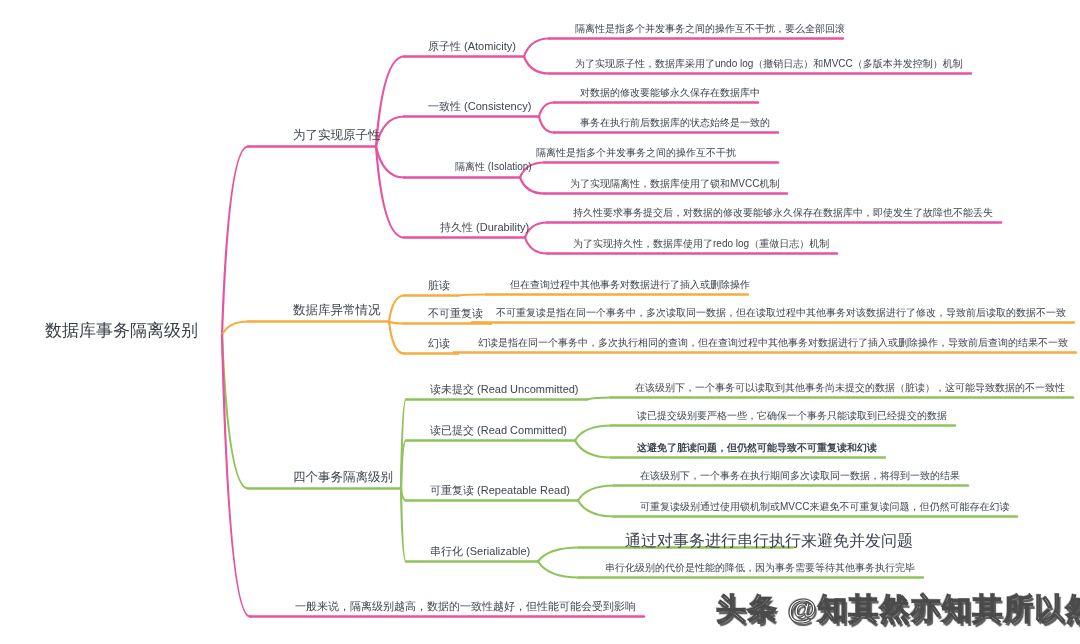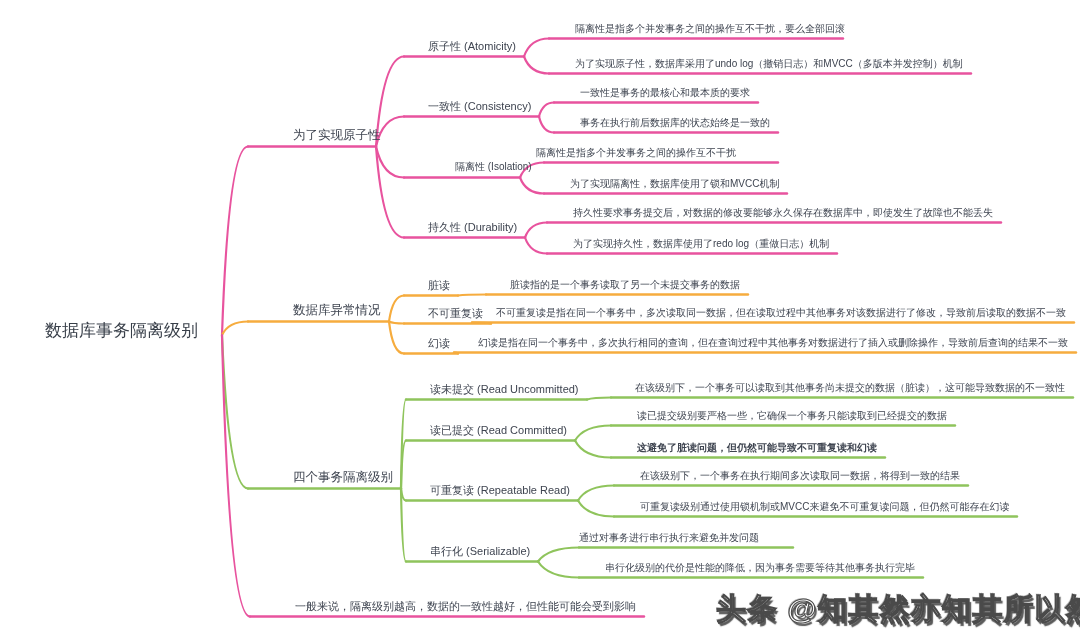--- a/index.html
+++ b/index.html
@@ -88,40 +88,40 @@
       <path d="M 222 335 C 226.2 503.9 234.6 616.5 250 616.5" fill="none" stroke="#e8539e" stroke-width="2.2" stroke-linecap="round"></path>
     </svg>
   <div class="node" id="noteNode" style="left: 295px; top: 600px; font-size: 11px;">一般来说，隔离级别越高，数据的一致性越好，但性能可能会受到影响</div>
   <div class="node root" id="rootNode" style="left: 45px; top: 321px; font-size: 17px;">数据库事务隔离级别</div>
   <div class="watermark" id="wmNode" style="left: 716px; top: 589px; font-size: 30px;">头条 @知其然亦知其所以然</div>
 <div class="node" style="left: 293px; top: 128px; font-size: 12.5px;">为了实现原子性</div>
     <div class="node" style="left: 428px; top: 40px; font-size: 11px;">原子性 (Atomicity)</div>
     <div class="node" style="left: 575px; top: 23px; font-size: 10px;">隔离性是指多个并发事务之间的操作互不干扰，要么全部回滚</div>
     <div class="node" style="left: 575px; top: 58px; font-size: 10px;">为了实现原子性，数据库采用了undo log（撤销日志）和MVCC（多版本并发控制）机制</div>
     <div class="node" style="left: 428px; top: 100px; font-size: 11px;">一致性 (Consistency)</div>
-    <div class="node" style="left: 580px; top: 87px; font-size: 10px;">一致性是事务的最核心和最本质的要求</div>
+    <div class="node" style="left: 580px; top: 87px; font-size: 10px;">对数据的修改要能够永久保存在数据库中</div>
     <div class="node" style="left: 580px; top: 117px; font-size: 10px;">事务在执行前后数据库的状态始终是一致的</div>
     <div class="node" style="left: 428px; top: 161px; font-size: 10px; margin-left: 27px;">隔离性 (Isolation)</div>
     <div class="node" style="left: 536px; top: 147px; font-size: 10px;">隔离性是指多个并发事务之间的操作互不干扰</div>
     <div class="node" style="left: 570px; top: 178px; font-size: 10px;">为了实现隔离性，数据库使用了锁和MVCC机制</div>
-    <div class="node" style="left: 428px; top: 221px; font-size: 11px;">持久性 (Durability)</div>
+    <div class="node" style="left: 440px; top: 221px; font-size: 11px;">持久性 (Durability)</div>
     <div class="node" style="left: 573px; top: 207px; font-size: 10px;">持久性要求事务提交后，对数据的修改要能够永久保存在数据库中，即使发生了故障也不能丢失</div>
     <div class="node" style="left: 573px; top: 238px; font-size: 10px;">为了实现持久性，数据库使用了redo log（重做日志）机制</div>
     <div class="node" style="left: 293px; top: 303px; font-size: 12.5px;">数据库异常情况</div>
     <div class="node" style="left: 428px; top: 279px; font-size: 11px;">脏读</div>
-    <div class="node" style="left: 510px; top: 279px; font-size: 10px;">脏读指的是一个事务读取了另一个未提交事务的数据</div>
+    <div class="node" style="left: 510px; top: 279px; font-size: 10px;">但在查询过程中其他事务对数据进行了插入或删除操作</div>
     <div class="node" style="left: 428px; top: 307px; font-size: 11px;">不可重复读</div>
     <div class="node" style="left: 496px; top: 307px; font-size: 10px;">不可重复读是指在同一个事务中，多次读取同一数据，但在读取过程中其他事务对该数据进行了修改，导致前后读取的数据不一致</div>
     <div class="node" style="left: 428px; top: 337px; font-size: 11px;">幻读</div>
     <div class="node" style="left: 478px; top: 337px; font-size: 10px;">幻读是指在同一个事务中，多次执行相同的查询，但在查询过程中其他事务对数据进行了插入或删除操作，导致前后查询的结果不一致</div>
     <div class="node" style="left: 293px; top: 470px; font-size: 12.5px;">四个事务隔离级别</div>
     <div class="node" style="left: 430px; top: 383px; font-size: 11px;">读未提交 (Read Uncommitted)</div>
     <div class="node" style="left: 635px; top: 382px; font-size: 10px;">在该级别下，一个事务可以读取到其他事务尚未提交的数据（脏读），这可能导致数据的不一致性</div>
     <div class="node" style="left: 430px; top: 424px; font-size: 11px;">读已提交 (Read Committed)</div>
     <div class="node" style="left: 637px; top: 410px; font-size: 10px;">读已提交级别要严格一些，它确保一个事务只能读取到已经提交的数据</div>
     <div class="node" style="left: 637px; top: 442px; font-size: 10px; font-weight: bold;">这避免了脏读问题，但仍然可能导致不可重复读和幻读</div>
     <div class="node" style="left: 430px; top: 484px; font-size: 11px;">可重复读 (Repeatable Read)</div>
     <div class="node" style="left: 640px; top: 470px; font-size: 10px;">在该级别下，一个事务在执行期间多次读取同一数据，将得到一致的结果</div>
     <div class="node" style="left: 640px; top: 501px; font-size: 10px;">可重复读级别通过使用锁机制或MVCC来避免不可重复读问题，但仍然可能存在幻读</div>
     <div class="node" style="left: 430px; top: 545px; font-size: 11px;">串行化 (Serializable)</div>
-    <div class="node" style="left: 579px; top: 532px; font-size: 10px; text-align: right;">通过对事务进行串行执行来避免并发问题</div>
+    <div class="node" style="left: 625px; top: 532px; font-size: 16px; text-align: right;">通过对事务进行串行执行来避免并发问题</div>
     <div class="node" style="left: 605px; top: 562px; font-size: 10px;">串行化级别的代价是性能的降低，因为事务需要等待其他事务执行完毕</div>
   </div>
 
 </body></html>

